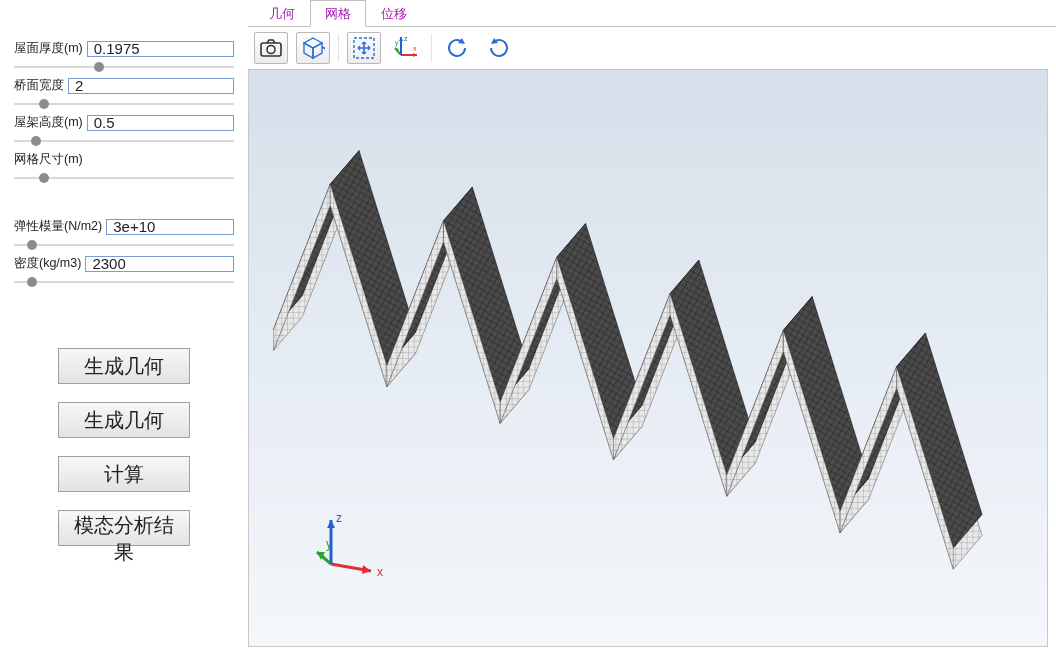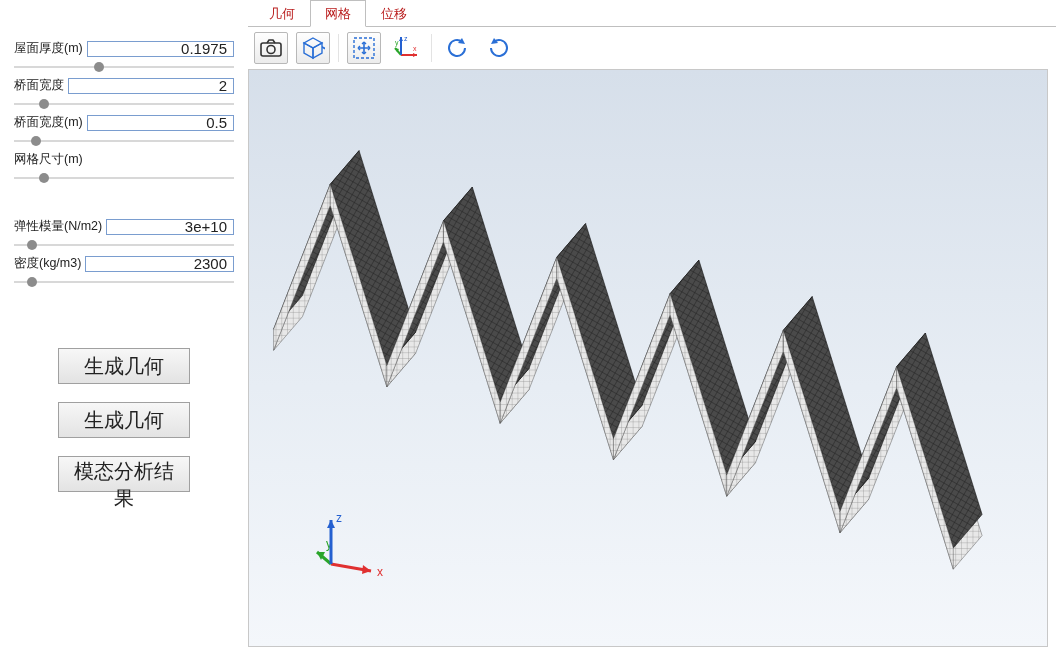--- a/index.html
+++ b/index.html
@@ -39,21 +39,20 @@
     flex: 1 1 auto;
     min-width: 0;
     height: 16px;
     border: 1px solid #7a9dcf;
     padding: 0 6px;
     font-family: "Segoe UI", Arial, sans-serif;
     font-size: 15px;
     color: #222;
     background: #fff;
     outline: none;
-    text-align: right;
   }
   .slider-wrap {
     margin-top: 3px;
     width: 100%;
   }
   .slider {
     width: 100%;
     height: 14px;
     -webkit-appearance: none;
     appearance: none;
@@ -112,21 +111,21 @@
     height: 26px;
     padding: 0 0 0 6px;
     gap: 0;
     font-size: 13px;
   }
   .tab {
     padding: 4px 14px 3px 14px;
     border: 1px solid transparent;
     border-bottom: none;
     cursor: pointer;
-    color: #b91c1c;
+    color: #a21caf;
     position: relative;
   }
   .tab.active {
     background: #ffffff;
     border-color: #bfbfbf;
     border-bottom: 1px solid #ffffff;
     margin-bottom: -1px;
     z-index: 2;
   }
   .tabbar-underline {
@@ -194,21 +193,21 @@
     </div>
     <div class="slider-wrap"><input type="range" class="slider" min="0" max="100" value="38" style=""></div>
 
     <div class="param-row">
       <span class="param-label">桥面宽度</span>
       <input class="param-input" value="2" style="">
     </div>
     <div class="slider-wrap"><input type="range" class="slider" min="0" max="100" value="12" style=""></div>
 
     <div class="param-row">
-      <span class="param-label">桥面宽度(m)</span>
+      <span class="param-label">屋架高度(m)</span>
       <input class="param-input" value="0.5" style="">
     </div>
     <div class="slider-wrap"><input type="range" class="slider" min="0" max="100" value="8" style=""></div>
 
     <div class="param-row">
       <span class="param-label">网格尺寸(m)</span>
     </div>
     <div class="slider-wrap"><input type="range" class="slider" min="0" max="100" value="12" style=""></div>
 
     <div class="sidebar-gap"></div>
@@ -221,20 +220,21 @@
 
     <div class="param-row">
       <span class="param-label">密度(kg/m3)</span>
       <input class="param-input" value="2300" style="">
     </div>
     <div class="slider-wrap"><input type="range" class="slider" min="0" max="100" value="6" style=""></div>
 
     <div class="buttons">
       <button class="big-btn">生成几何</button>
       <button class="big-btn">生成几何</button>
+      <button class="big-btn">计算</button>
       <button class="big-btn">模态分析结果</button>
     </div>
   </div>
 
   <div class="main">
     <div class="tabs">
       <div class="tab">几何</div>
       <div class="tab active">网格</div>
       <div class="tab">位移</div>
     </div>

